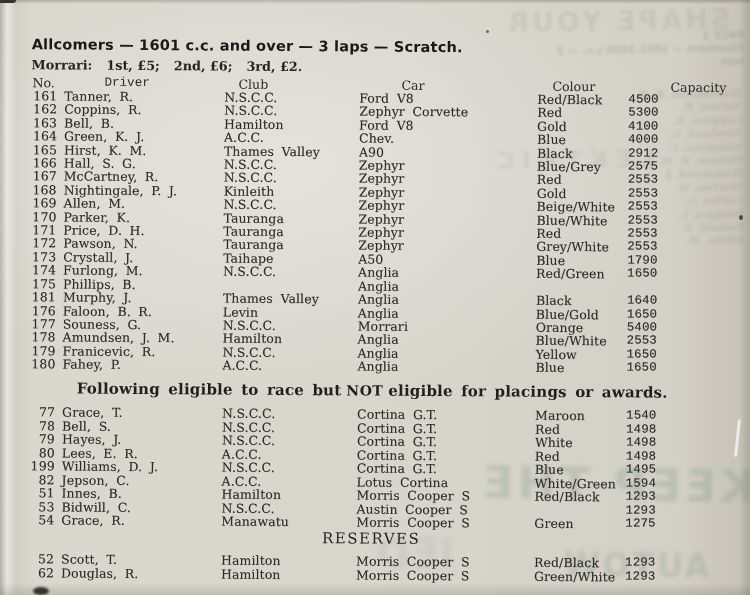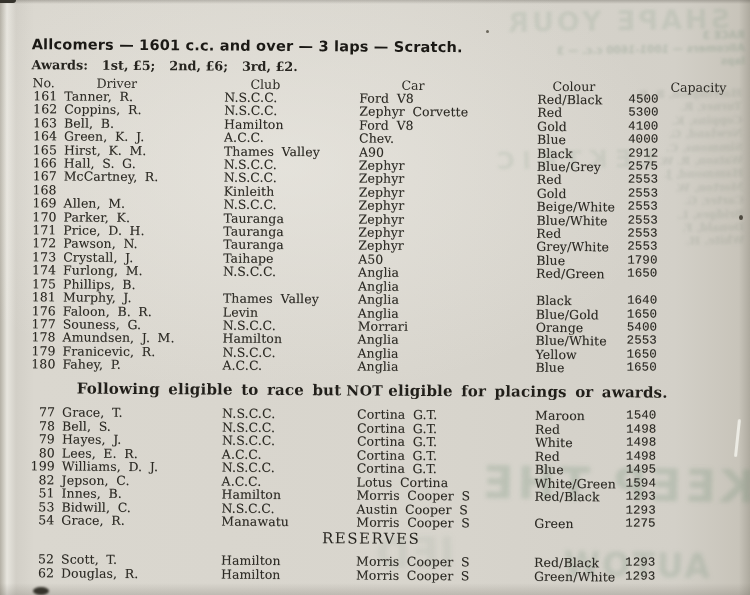--- a/index.html
+++ b/index.html
@@ -51,21 +51,21 @@
     color:#2c2a24;
   }
   .sans{font-family:"DejaVu Sans", sans-serif;font-weight:bold;color:#1b1915;}
   #race-title{position:absolute;left:32px;top:7px;font-size:20px;letter-spacing:.5px;}
   #race-subtitle{position:absolute;left:32px;top:36px;font-size:14.5px;letter-spacing:.2px;}
   #awards-line{position:absolute;left:32px;top:57px;font-size:12.8px;font-weight:bold;color:#26241f;}
   #awards-line span{margin-right:14px;}
   
   #table-header{position:absolute;left:25px;top:75px;width:700px;height:14px;font-size:12.6px;color:#2c2a24;}
   #table-header span{position:absolute;white-space:nowrap;}
-  .hno{left:8px;} .hdriver{left:72px;} .hclub{left:226px;text-align:center;} .hcar{left:377px;} .hcolour{left:528px;} .hcap{left:646px;}
+  .hno{left:8px;} .hdriver{left:80px;font-family:Liberation Mono, monospace;} .hclub{left:214px;text-align:center;} .hcar{left:377px;} .hcolour{left:528px;} .hcap{left:646px;}
   
   .rows{position:absolute;left:25px;width:700px;font-size:12.4px;}
   #rows-main{top:88px;}
   #rows-nonplacing{top:404px;}
   #rows-reserves{top:551px;}
   .trow{position:relative;height:13.42px;}
   #rows-nonplacing .trow{height:13.5px;}
   #rows-reserves .trow{height:14px;}
   .trow span{position:absolute;white-space:nowrap;word-spacing:3.5px;letter-spacing:.15px;
              text-shadow:.25px .25px 0 rgba(44,42,36,.35);}
@@ -106,21 +106,21 @@
 <div class="ghost" id="ghost-elektric">LEKTRIC</div>
 <div class="ghost" id="ghost-keep">KEEP THE</div>
 <div class="ghost" id="ghost-bottomleft">IED</div>
 <div class="ghost" id="ghost-auto">AUTOW</div>
 
 <div id="content">
 
   <div id="race-subtitle" class="sans">Allcomers — 1601 c.c. and over — 3 laps — Scratch.</div>
 
   <div id="awards-line">
-    <span>Awards:</span><span>1st, £5;</span><span>2nd, £6;</span><span>3rd, £2.</span>
+    <span>Morrari:</span><span>1st, £5;</span><span>2nd, £6;</span><span>3rd, £2.</span>
   </div>
 
   <div id="table-header">
     <span class="hno">No.</span>
     <span class="hdriver">Driver</span>
     <span class="hclub">Club</span>
     <span class="hcar">Car</span>
     <span class="hcolour">Colour</span>
     <span class="hcap">Capacity</span>
   </div>
@@ -178,20 +178,21 @@
       <div class="trow">
       <span class="cno">167</span>
       <span class="cdriver">McCartney, R.</span>
       <span class="cclub">N.S.C.C.</span>
       <span class="ccar">Zephyr</span>
       <span class="ccol">Red</span>
       <span class="ccap">2553</span>
     </div>
       <div class="trow">
       <span class="cno">168</span>
+      <span class="cdriver">Nightingale, P. J.</span>
       <span class="cclub">Kinleith</span>
       <span class="ccar">Zephyr</span>
       <span class="ccol">Gold</span>
       <span class="ccap">2553</span>
     </div>
       <div class="trow">
       <span class="cno">169</span>
       <span class="cdriver">Allen, M.</span>
       <span class="cclub">N.S.C.C.</span>
       <span class="ccar">Zephyr</span>

